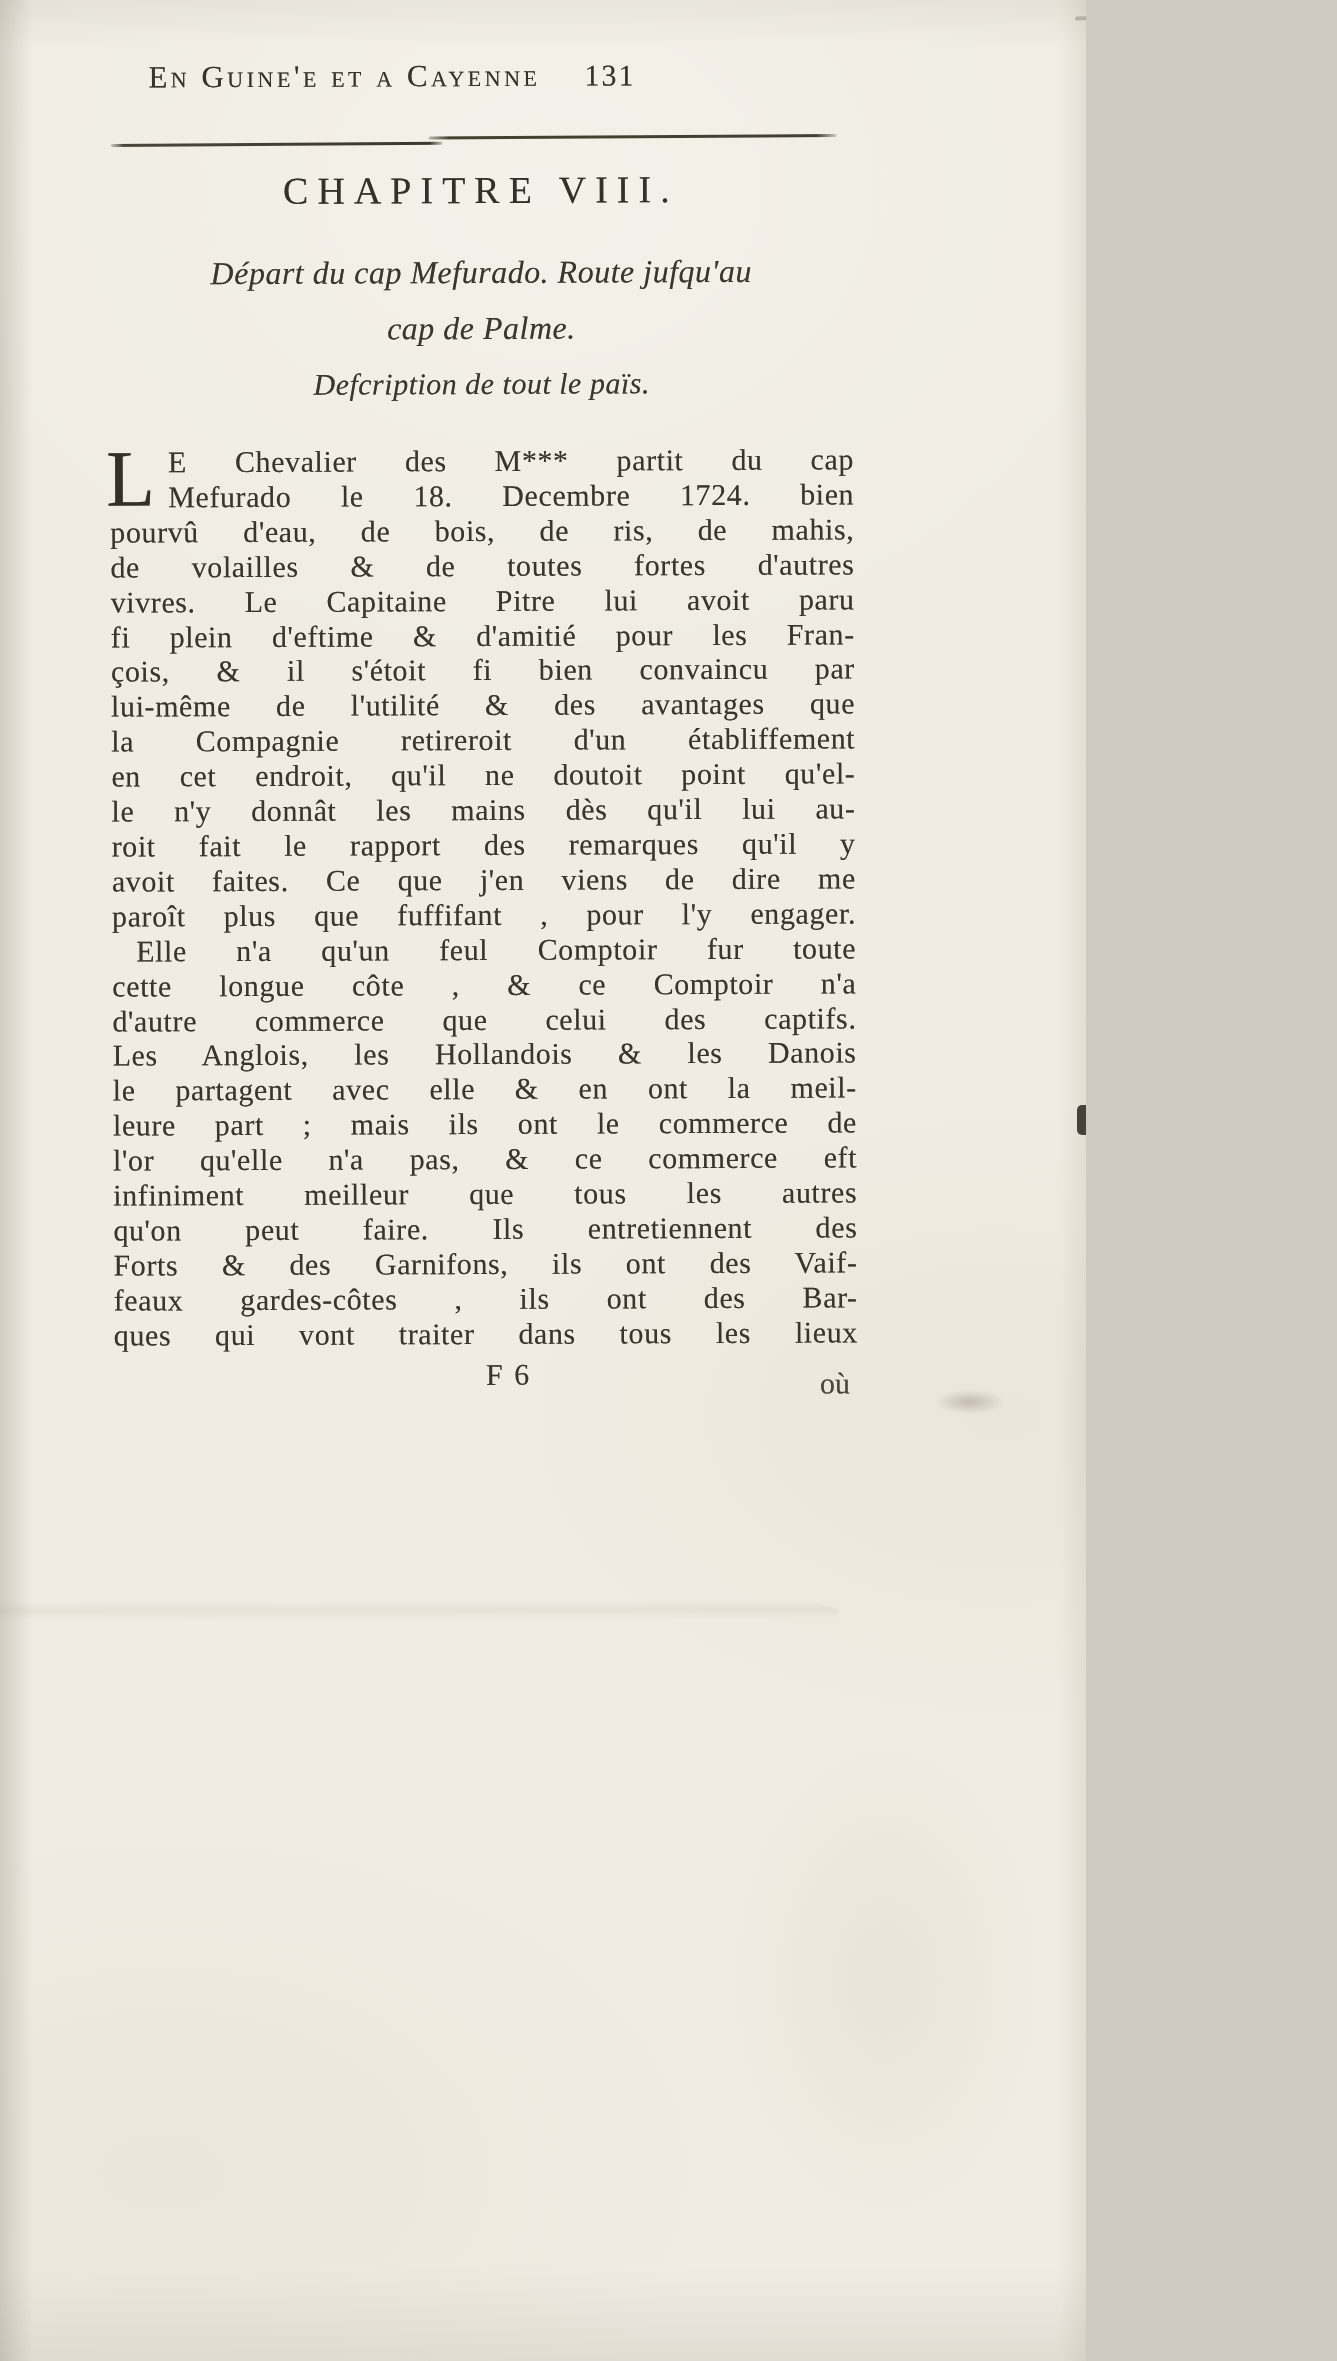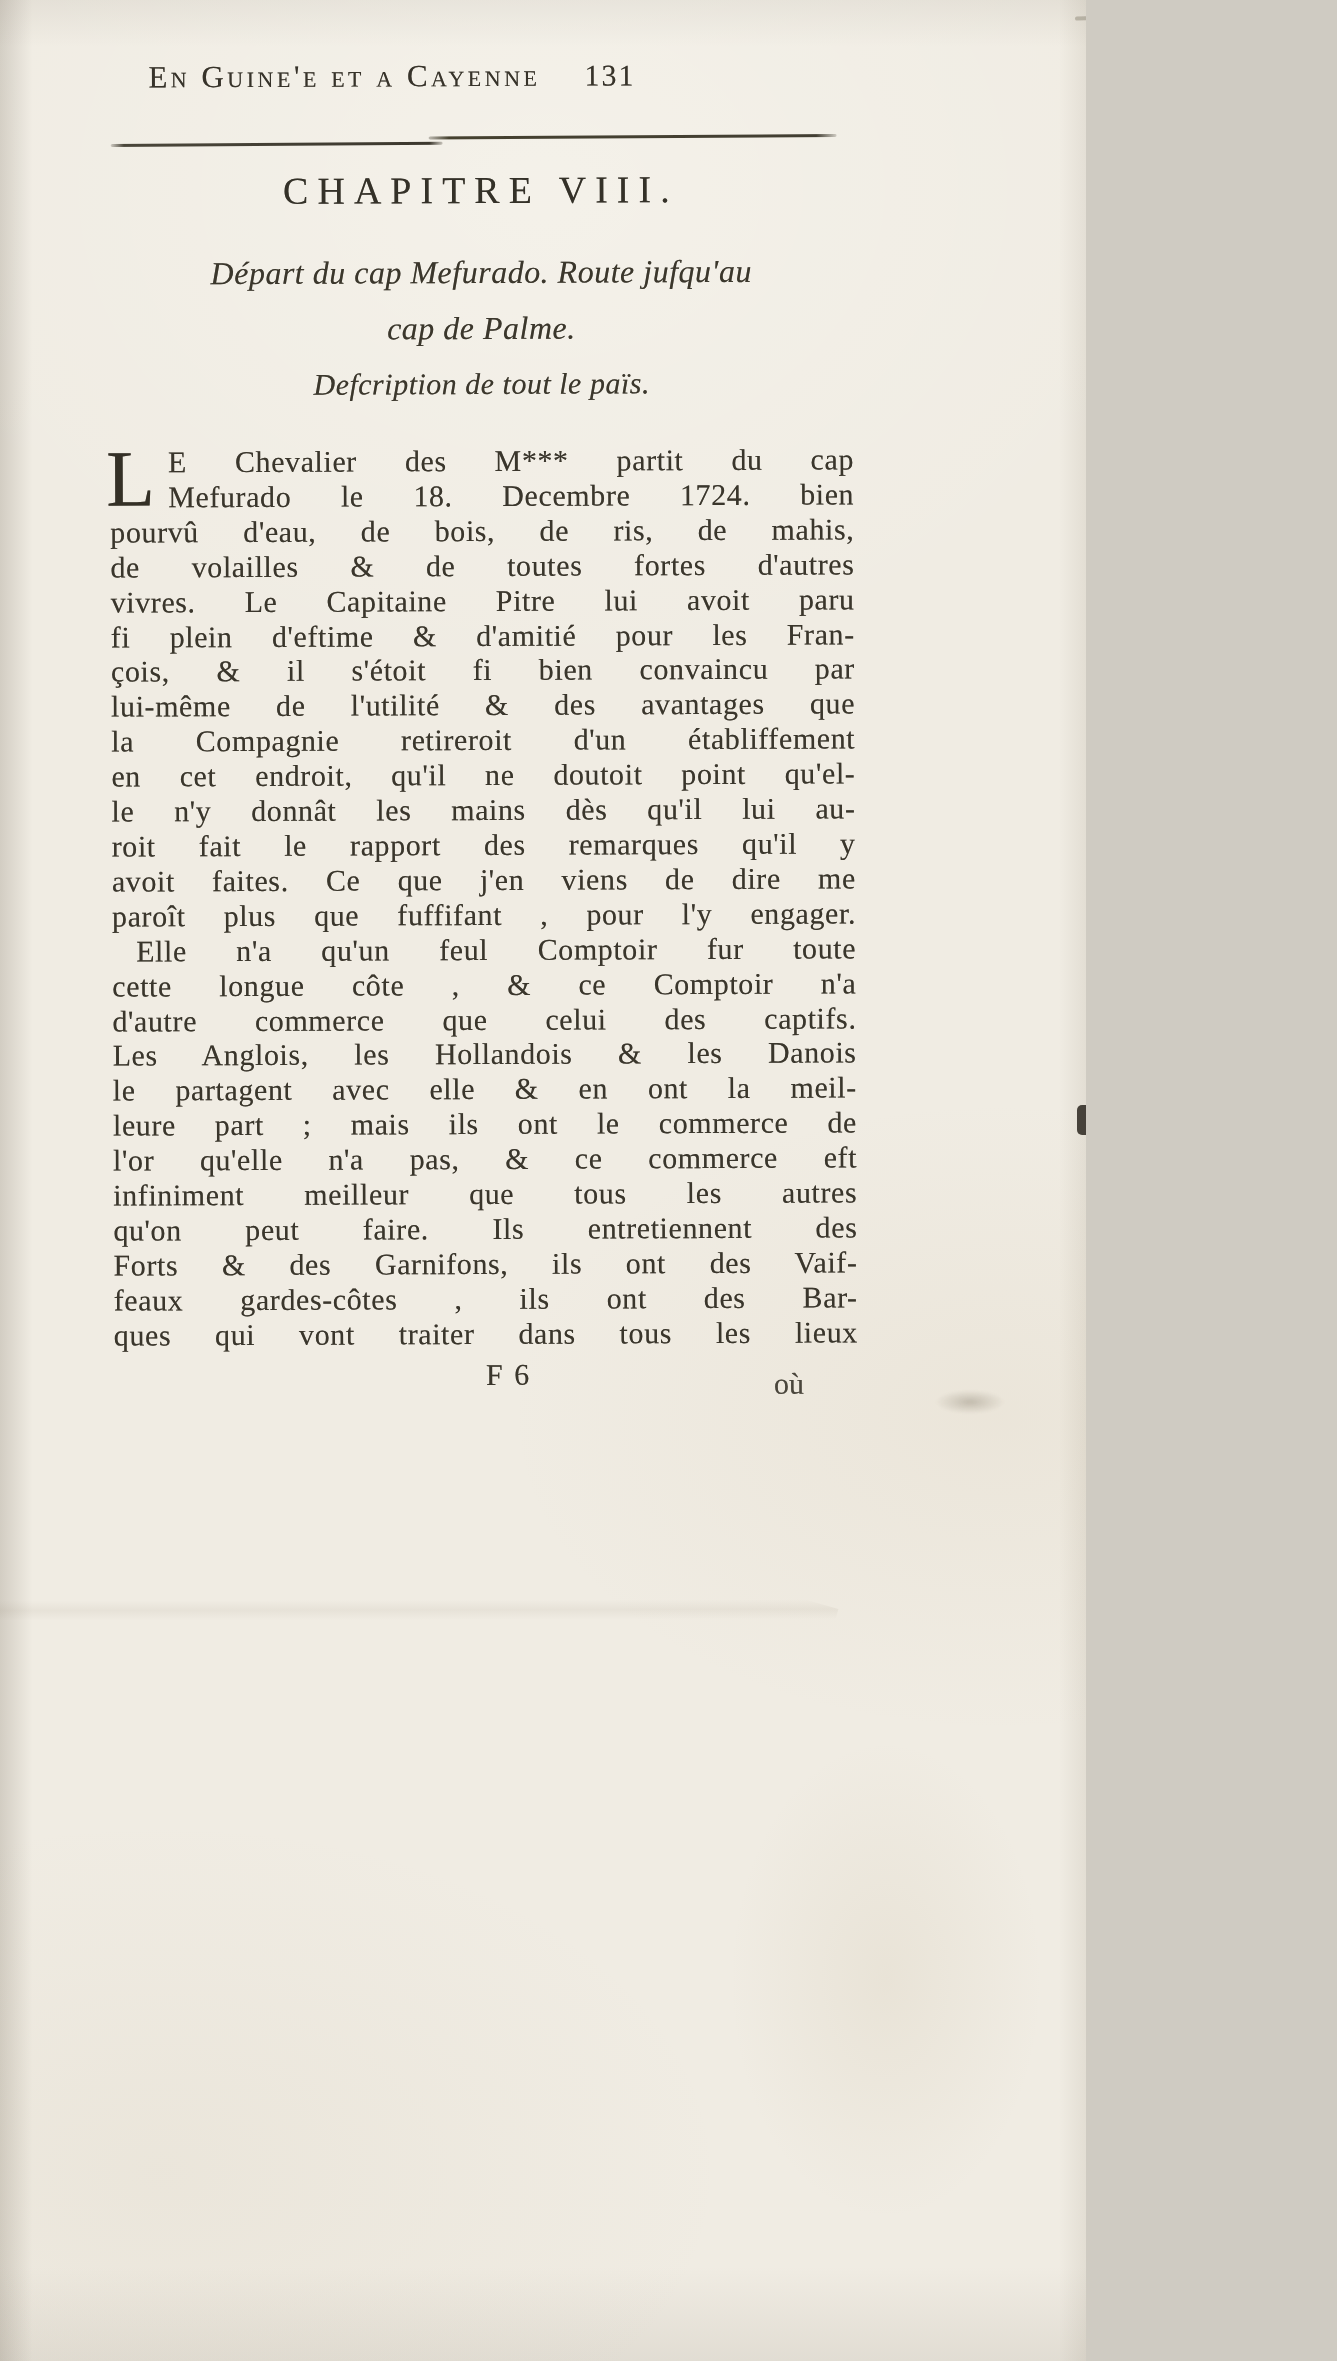--- a/index.html
+++ b/index.html
@@ -138,21 +138,21 @@
   }
   .signature {
     position: absolute;
     left: 328px;
     top: 0;
     letter-spacing: 2px;
     margin-left: 44px;
   }
   .catchword {
     position: absolute;
-    left: 660px;
+    left: 706px;
     top: 10px;
     color: rgba(58,54,44,0.8);
   }
   
   .artifact-edge-notch {
     position: absolute;
     right: 0;
     top: 1105px;
     width: 9px;
     height: 30px;

